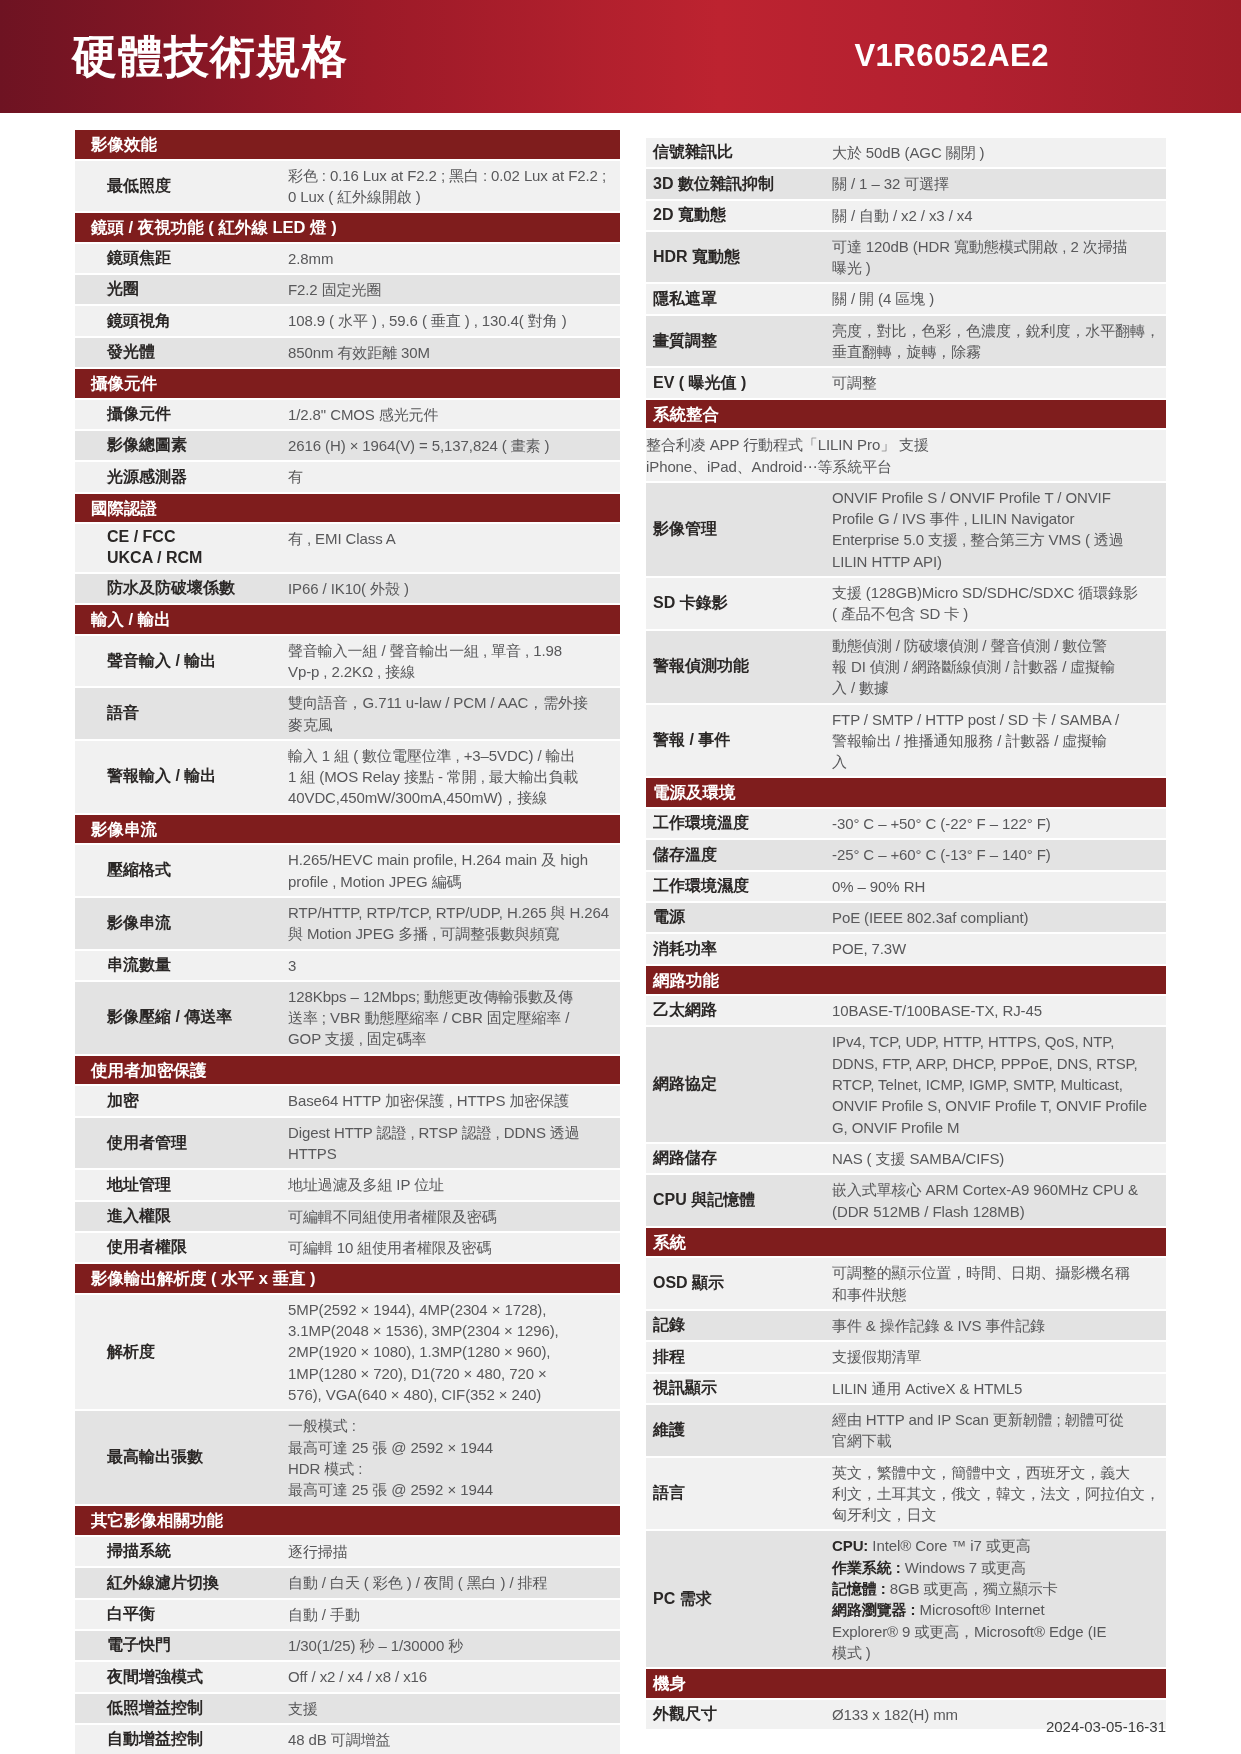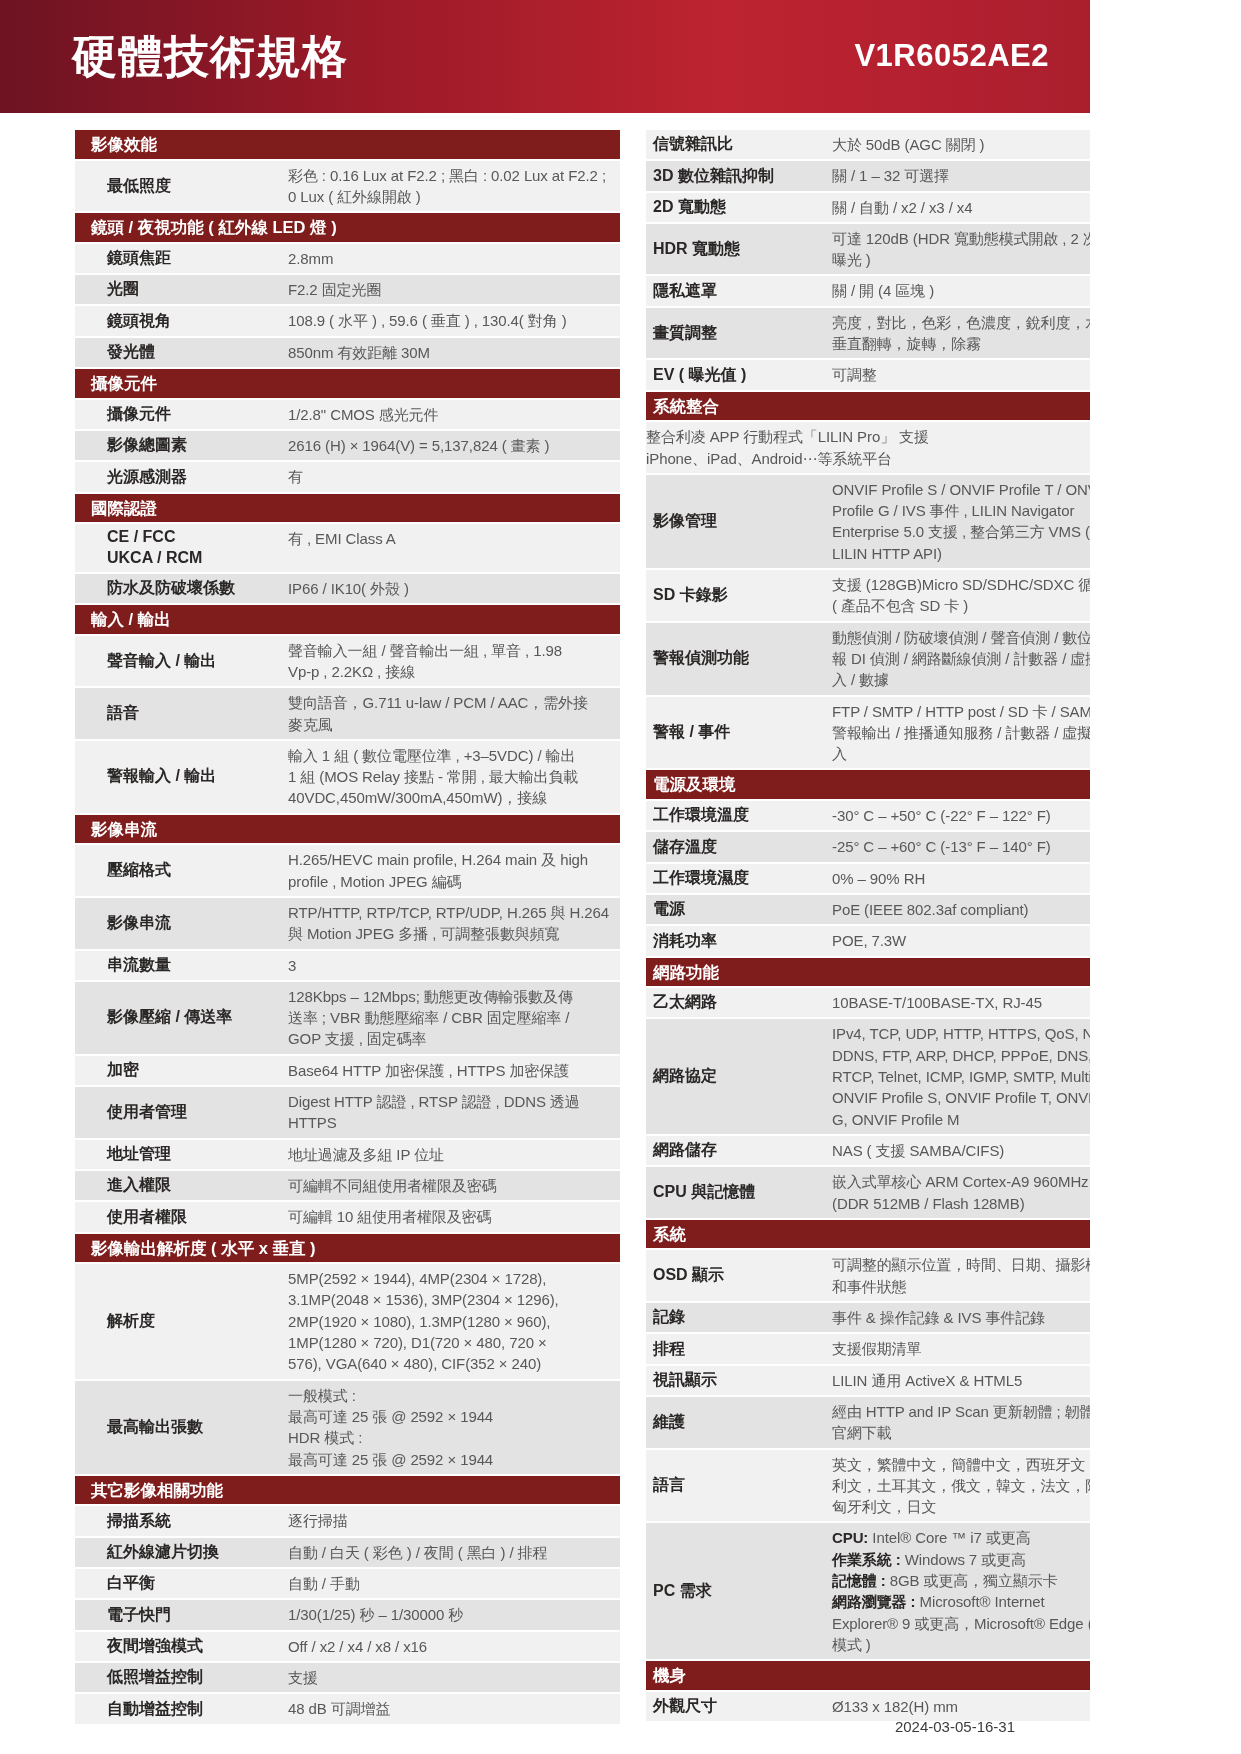--- a/index.html
+++ b/index.html
@@ -1,29 +1,29 @@
 <!DOCTYPE html>
 <html><head>
 <meta charset="utf-8">
 <title>V1R6052AE2</title>
 <style>
   html,body{margin:0;padding:0;background:#ffffff;}
-  .page{position:relative;width:1090px;height:1754px;background:#ffffff;overflow:hidden;
+  .page{position:relative;width:1241px;height:1754px;background:#ffffff;overflow:hidden;
         font-family:"Liberation Sans","DejaVu Sans",sans-serif;}
   
   .banner{position:absolute;left:0;top:0;width:1241px;height:113px;
           background:linear-gradient(90deg,#6e1322 0%,#9c1a28 30%,#bd2330 58%,#b22030 78%,#9f1d28 100%);
           display:flex;align-items:center;}
   .banner-title{margin-left:72px;color:#ffffff;font-weight:bold;font-size:45px;letter-spacing:1px;}
   .banner-model{position:absolute;right:192px;top:38px;color:#ffffff;font-weight:bold;font-size:31px;letter-spacing:0.5px;text-align:right;}
   
   .content{position:absolute;left:75px;top:130px;width:1091px;display:flex;gap:26px;align-items:flex-start;}
   .col{box-sizing:border-box;}
   .col-left{width:545px;}
-  .col-right{width:520px;}
+  .col-right{width:520px;margin-top:8px;}
   .secbar{background:#7f1d1d;color:#ffffff;font-weight:bold;font-size:16.5px;
           padding:4px 4px 4px 16px;margin-bottom:2px;line-height:1.25;}
   .col-right .secbar{padding-left:7px;}
   .row{display:flex;border-bottom:2px solid #ffffff;align-items:stretch;}
   .row.light{background:#f1f1f1;}
   .row.dark{background:#e3e3e3;}
   .lab{flex:none;box-sizing:border-box;display:flex;align-items:center;
        font-weight:bold;font-size:16px;color:#2a2726;line-height:1.3;
        white-space:pre-line;padding:3px 4px 3px 16px;}
   .col-left .lab{width:197px;margin-left:16px;}
@@ -122,20 +122,21 @@
         <div class="row light">
           <div class="lab">串流數量</div>
           <div class="val">3</div>
         </div>
         <div class="row dark">
           <div class="lab">影像壓縮 / 傳送率</div>
           <div class="val">128Kbps – 12Mbps; 動態更改傳輸張數及傳
 送率 ; VBR 動態壓縮率 / CBR 固定壓縮率 /
 GOP 支援 , 固定碼率</div>
         </div>
+        <div class="secbar">使用者加密保護</div>
         <div class="row light">
           <div class="lab">加密</div>
           <div class="val">Base64 HTTP 加密保護 , HTTPS 加密保護</div>
         </div>
         <div class="row dark">
           <div class="lab">使用者管理</div>
           <div class="val">Digest HTTP 認證 , RTSP 認證 , DDNS 透過
 HTTPS</div>
         </div>
         <div class="row light">

